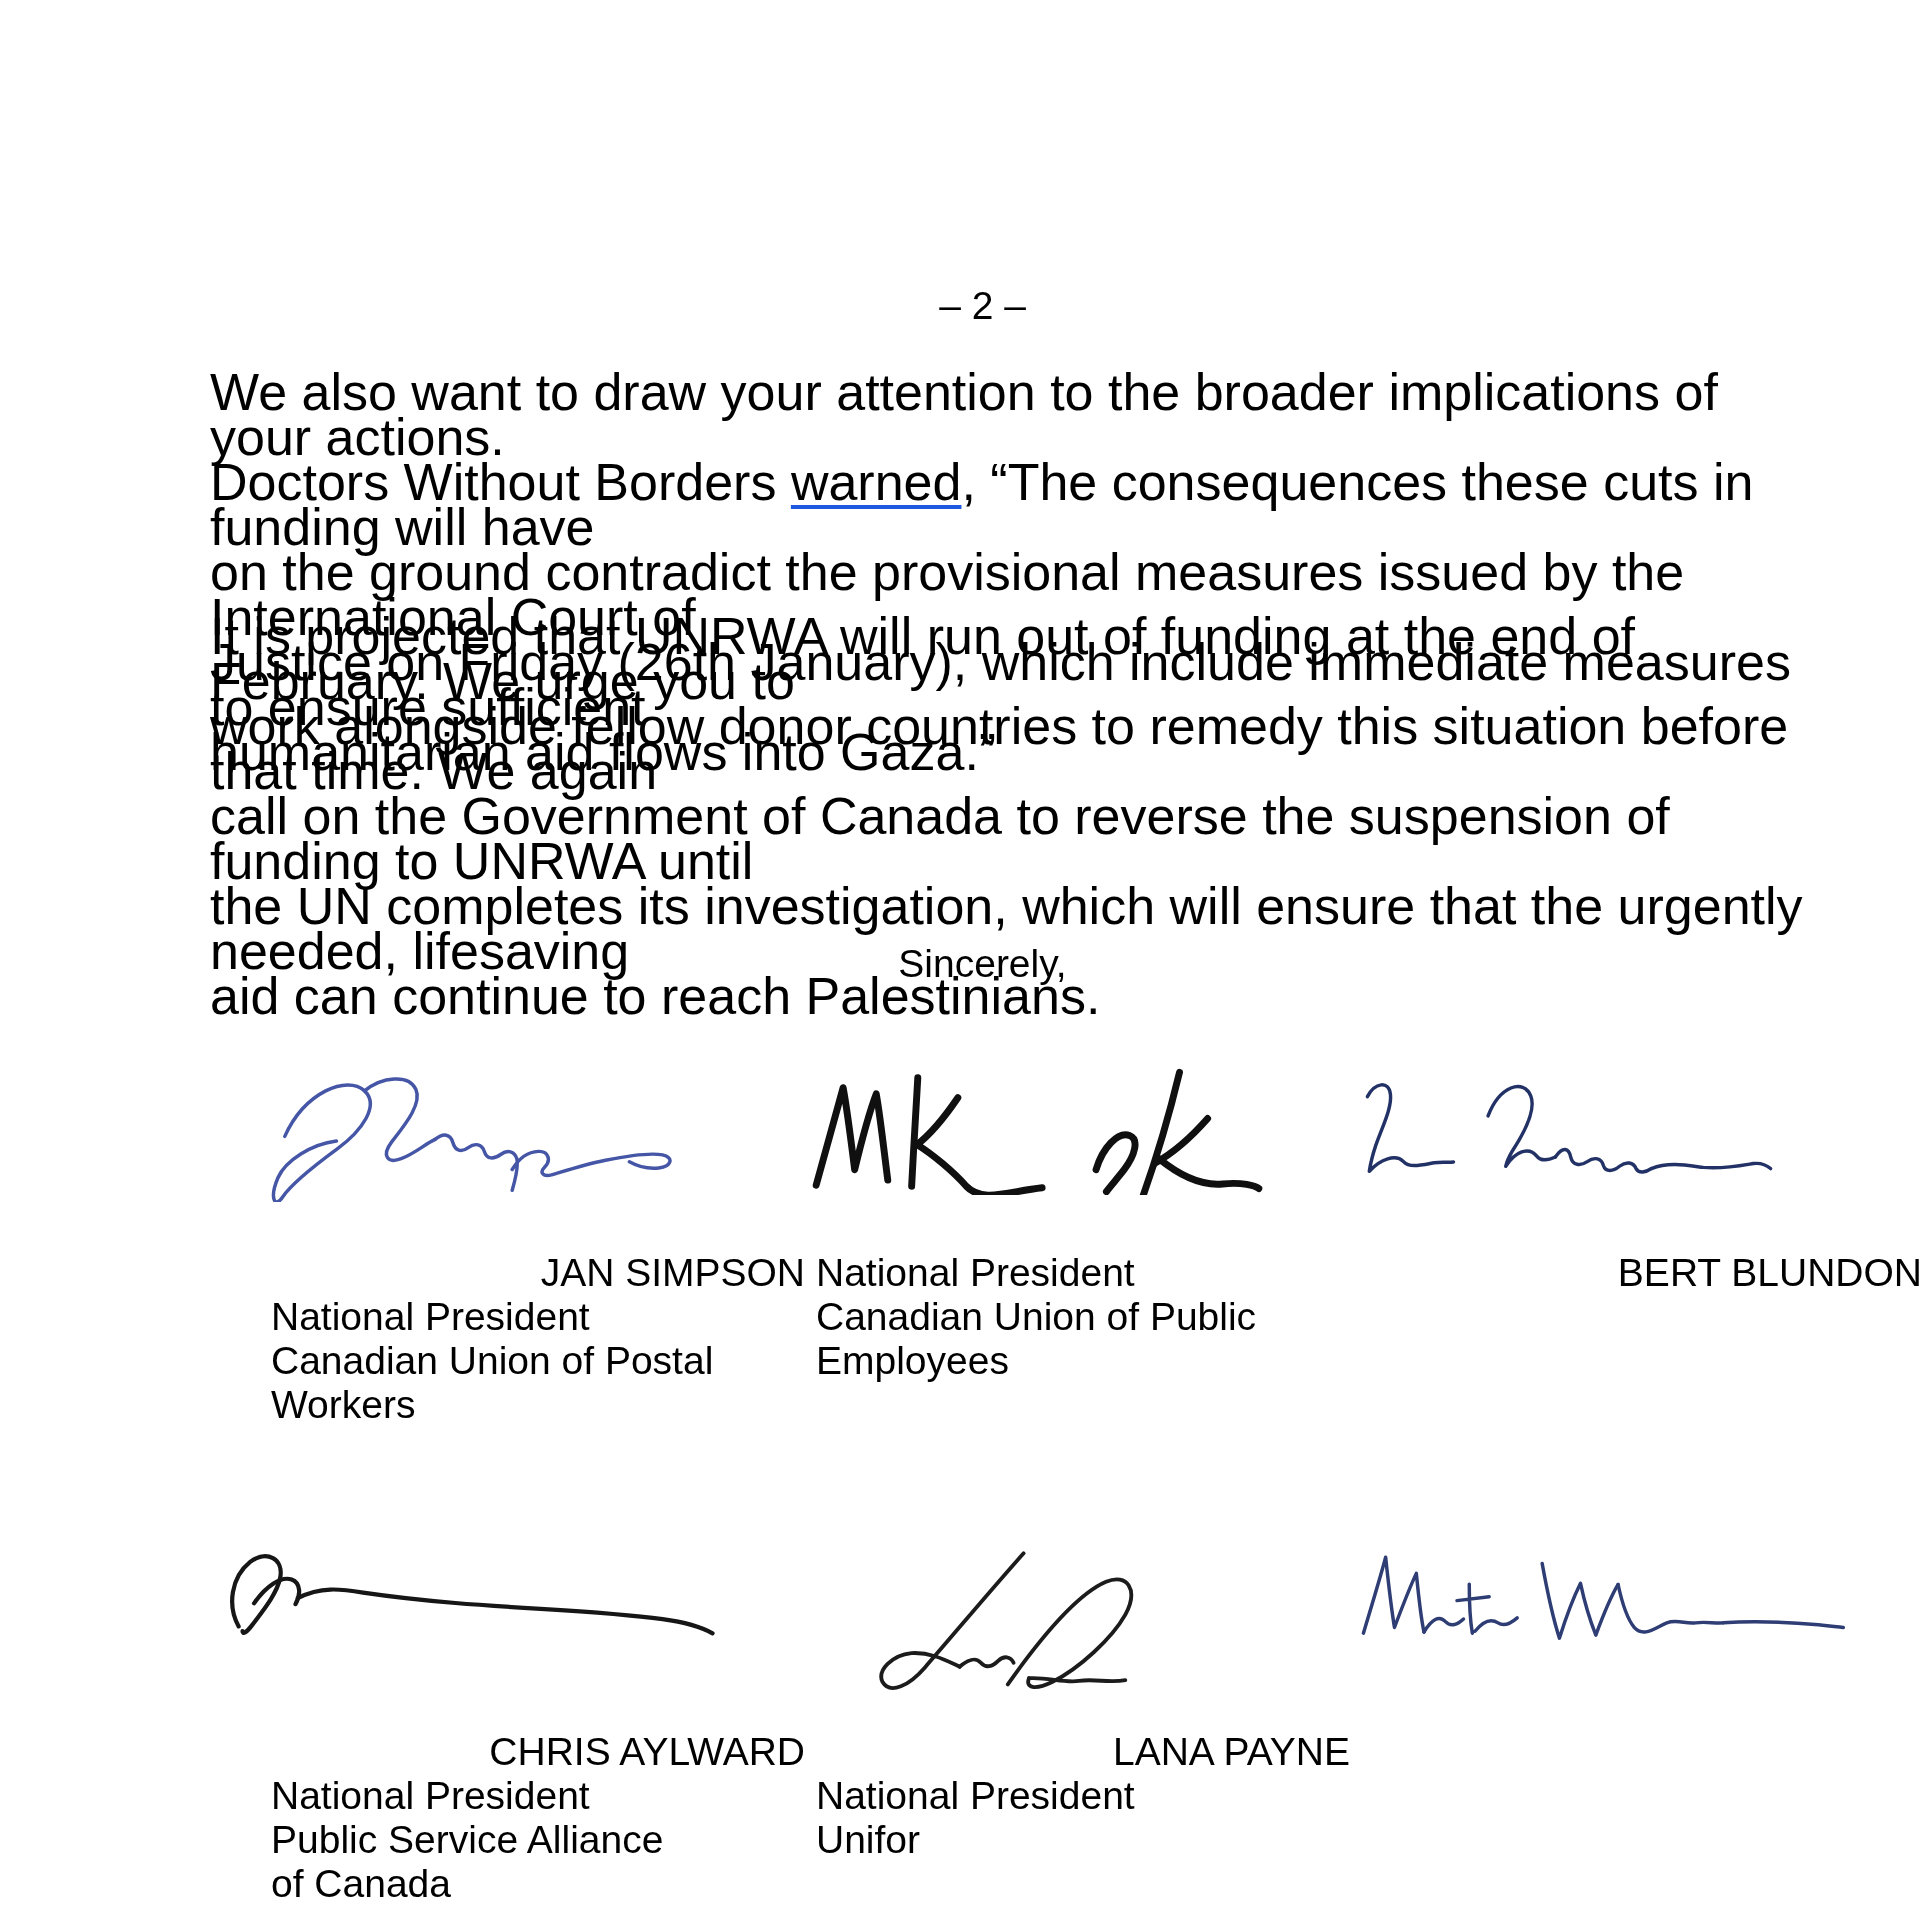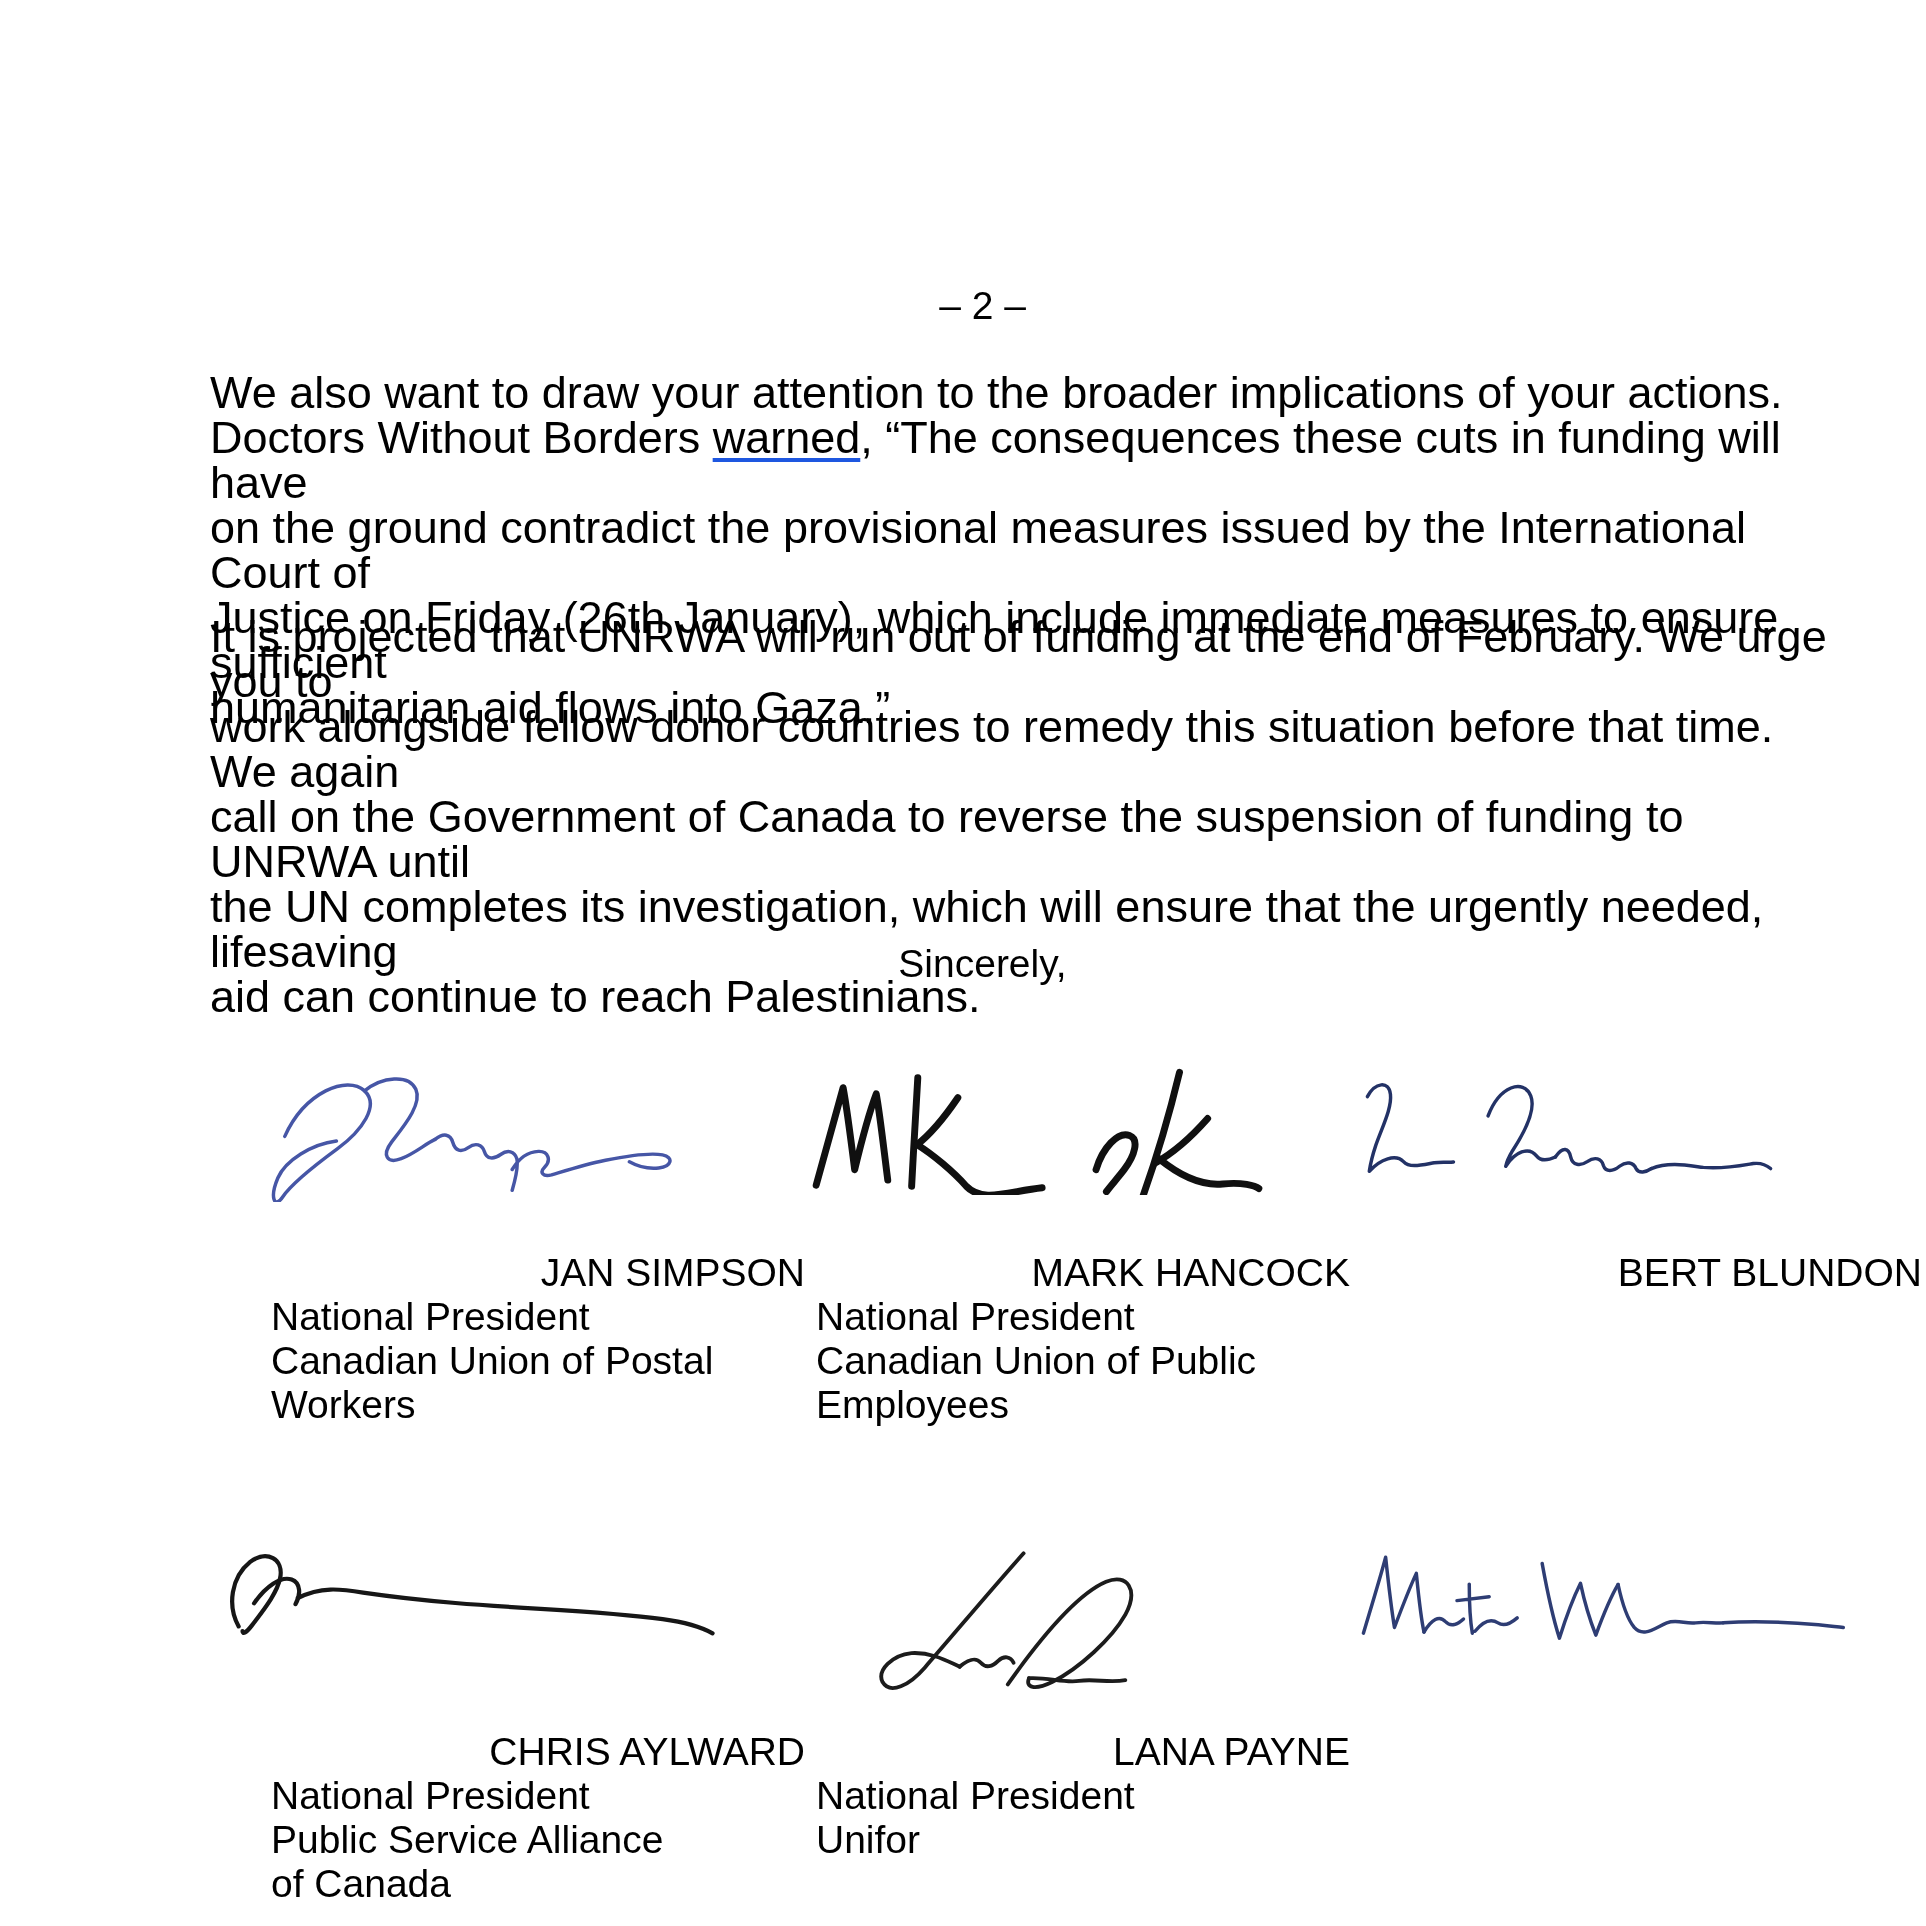--- a/index.html
+++ b/index.html
@@ -4,21 +4,21 @@
 <style>
   html, body { margin: 0; padding: 0; }
   body {
     width: 1965px; height: 2542px;
     background: #ffffff;
     font-family: "Liberation Sans", sans-serif;
     color: #000000;
     position: relative;
   }
   .page { position: absolute; inset: 0; }
-  .txt { font-size: 45px; line-height: 45px; white-space: pre-line; }
+  .txt { font-size: 52px; line-height: 45px; white-space: pre-line; }
   .page-number {
     position: absolute; top: 283px; left: 0; right: 0;
     text-align: center; font-size: 39px; line-height: 45px;
   }
   .para { position: absolute; left: 210px; width: 1618px; margin: 0; }
   .p1 { top: 370px; }
   .p2 { top: 614px; }
   .link {
     text-decoration: underline;
     text-decoration-thickness: 3.5px;
@@ -90,21 +90,20 @@
     </g>
   </svg>
 
   <div class="sig-block row1 col1">
     <div class="sig-name">JAN SIMPSON</div>
     <div class="sig-title">National President
 Canadian Union of Postal
 Workers</div>
   </div>
   <div class="sig-block row1 col2">
-    <div class="sig-name">MARK HANCOCK</div>
     <div class="sig-title">National President
 Canadian Union of Public
 Employees</div>
   </div>
   <div class="sig-block row1 col3">
     <div class="sig-name">BERT BLUNDON</div>
   </div>
 
   <svg class="sig" style="left:208px; top:1545px;" width="516" height="96" viewBox="0 0 1340 250">
     <g stroke-width="11" stroke="#161616">

